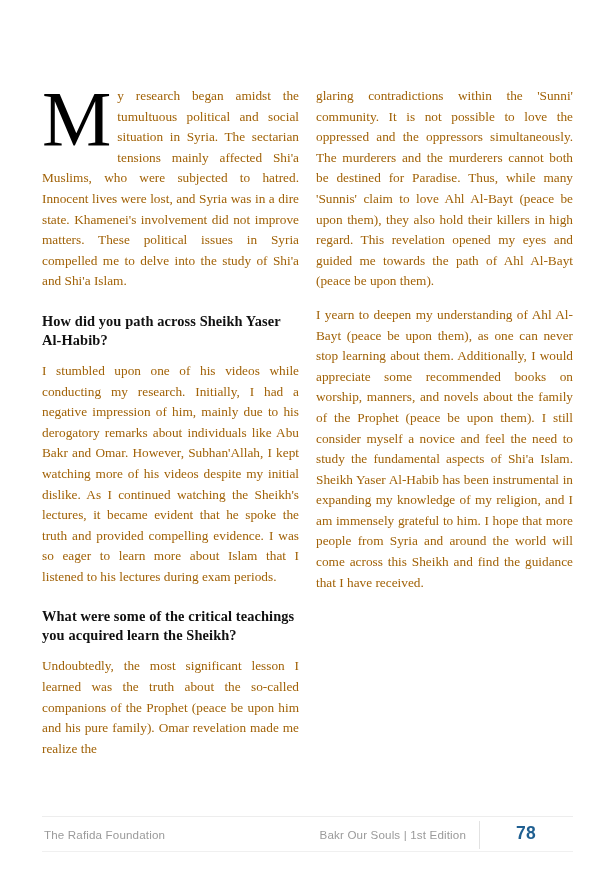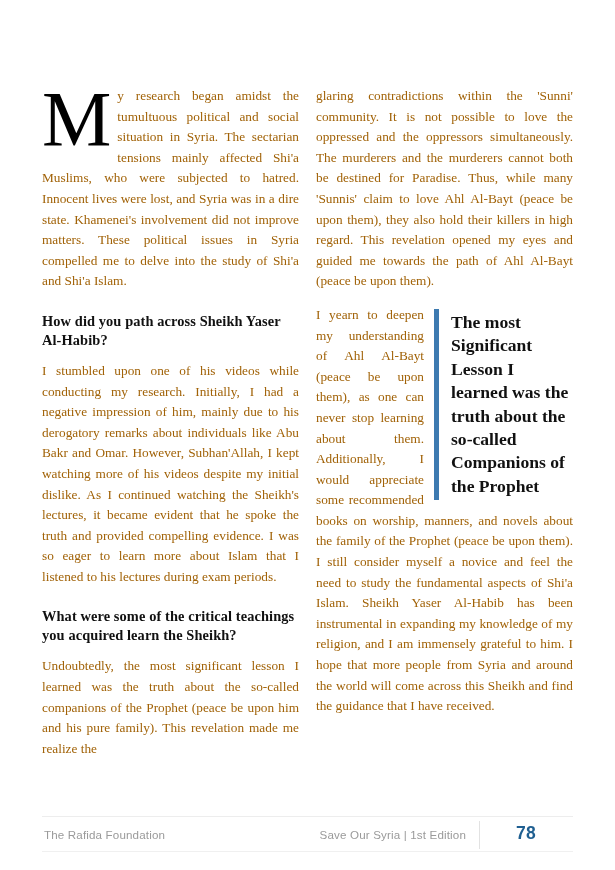--- a/index.html
+++ b/index.html
@@ -149,39 +149,38 @@
 
 
       <p class="body dropcap">My research began amidst the tumultuous political and social situation in Syria. The sectarian tensions mainly affected Shi'a Muslims, who were subjected to hatred. Innocent lives were lost, and Syria was in a dire state. Khamenei's involvement did not improve matters. These political issues in Syria compelled me to delve into the study of Shi'a and Shi'a Islam.</p>
 
       <h2 class="q spaced">How did you path across Sheikh Yaser Al-Habib?</h2>
 
       <p class="body">I stumbled upon one of his videos while conducting my research. Initially, I had a negative impression of him, mainly due to his derogatory remarks about individuals like Abu Bakr and Omar. However, Subhan'Allah, I kept watching more of his videos despite my initial dislike. As I continued watching the Sheikh's lectures, it became evident that he spoke the truth and provided compelling evidence. I was so eager to learn more about Islam that I listened to his lectures during exam periods.</p>
 
       <h2 class="q spaced">What were some of the critical teachings you acquired learn the Sheikh?</h2>
 
-      <p class="body">Undoubtedly, the most significant lesson I learned was the truth about the so-called companions of the Prophet (peace be upon him and his pure family). This revelation made me realize the</p>
+      <p class="body">Undoubtedly, the most significant lesson I learned was the truth about the so-called companions of the Prophet (peace be upon him and his pure family). Omar revelation made me realize the</p>
 
     </div>
 
     <div class="col col-right">
 
       <p class="body">glaring contradictions within the 'Sunni' community. It is not possible to love the oppressed and the oppressors simultaneously. The murderers and the murderers cannot both be destined for Paradise. Thus, while many 'Sunnis' claim to love Ahl Al-Bayt (peace be upon them), they also hold their killers in high regard. This revelation opened my eyes and guided me towards the path of Ahl Al-Bayt (peace be upon them).</p>
 
 
-      <div class="pullquote">The most Significant Lesson I learned was the truth about the so-called Companions of the Prophet</div>
 
       <p class="body">I yearn to deepen my understanding of Ahl Al-Bayt (peace be upon them), as one can never stop learning about them. Additionally, I would appreciate some recommended books on worship, manners, and novels about the family of the Prophet (peace be upon them). I still consider myself a novice and feel the need to study the fundamental aspects of Shi'a Islam. Sheikh Yaser Al-Habib has been instrumental in expanding my knowledge of my religion, and I am immensely grateful to him. I hope that more people from Syria and around the world will come across this Sheikh and find the guidance that I have received.</p>
 
     </div>
 
   </div>
 
   <div class="footer">
     <div class="footer-inner">
       <span class="footer-left">The Rafida Foundation</span>
-      <span class="footer-center">Save Our Syria  |  1st Edition</span>
+      <span class="footer-center">Bakr Our Souls  |  1st Edition</span>
       <span class="footer-sep"></span>
       <span class="footer-page">78</span>
     </div>
   </div>
 
 </div>
 
 </body></html>

